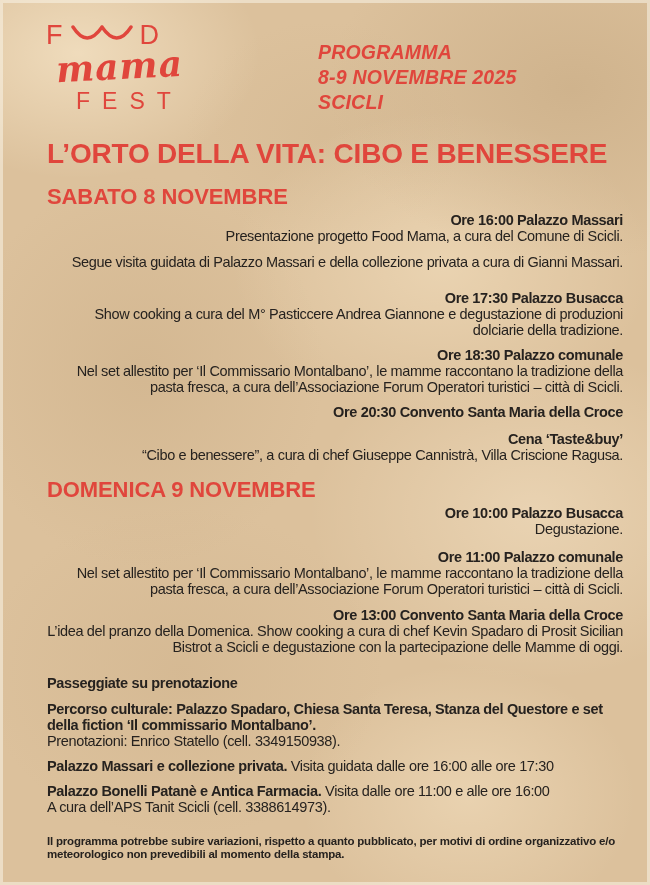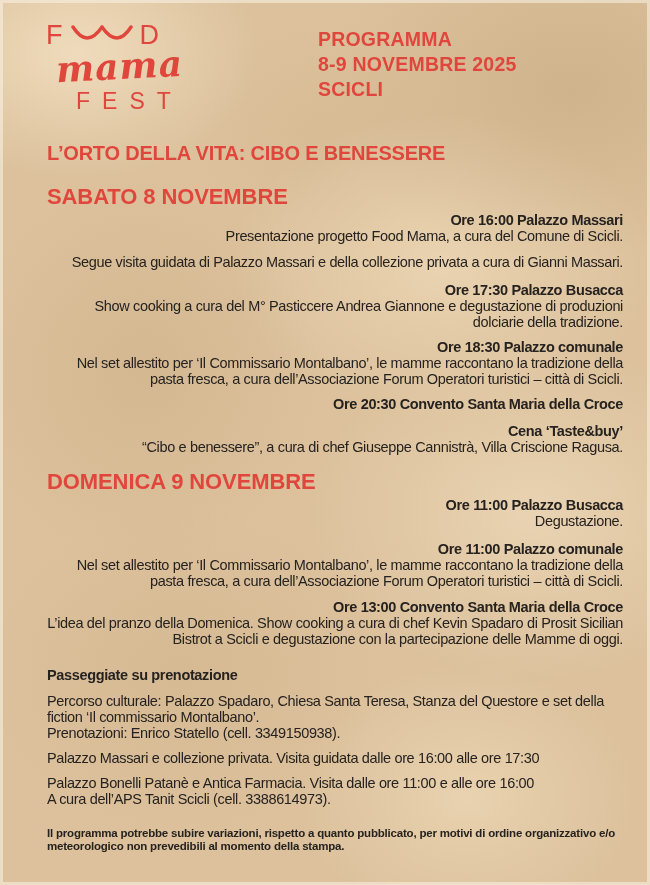--- a/index.html
+++ b/index.html
@@ -38,41 +38,41 @@
     font-style:italic;font-weight:bold;
     font-size:36px;line-height:1;
     margin:-1px 0 0 10px;
     transform:rotate(-3deg);
     letter-spacing:1px;
   }
   .logo-fest{font-size:23px;line-height:1;margin-top:6px;letter-spacing:12px;font-weight:400;text-align:right;}
 
   
   .header-block{
-    position:absolute;left:318px;top:27px;
+    position:absolute;left:318px;top:40px;
     color:var(--red);font-weight:bold;
-    font-size:19.5px;line-height:25px;letter-spacing:0.2px;
+    font-size:19.5px;line-height:25px;letter-spacing:0.2px;font-style:italic;
   }
 
   
   .content{position:absolute;left:47px;top:142px;width:576px;}
   .main-title{
     margin:0 0 23px;color:var(--red);
-    font-size:20px;line-height:23px;font-weight:bold;letter-spacing:-0.2px;
+    font-size:28px;line-height:23px;font-weight:bold;letter-spacing:-0.2px;
   }
   .day-heading{
     margin:0 0 6px;color:var(--red);
     font-size:22px;line-height:18px;font-weight:bold;letter-spacing:-0.1px;
   }
   .event{margin-bottom:10px;text-align:right;}
   .event h3{margin:0;font-size:14.5px;line-height:16px;font-weight:bold;letter-spacing:-0.35px;}
   .event p{margin:0;font-size:14.5px;line-height:16px;letter-spacing:-0.35px;}
   .walks-heading{margin:0 0 10px;font-size:14.5px;line-height:16px;font-weight:bold;letter-spacing:-0.35px;}
   .walk{margin-bottom:9px;font-size:14.5px;line-height:16px;letter-spacing:-0.35px;}
-  .walk .lead{font-weight:normal;}
+  .walk .lead{font-weight:bold;}
   .walk .line2{display:block;}
   .footnote{
     margin-top:20px;
     font-size:11.5px;line-height:13px;font-weight:bold;letter-spacing:-0.2px;
   }
 </style>
 </head>
 <body>
 
 <div class="page">
@@ -100,21 +100,21 @@
     <h1 class="main-title">L’ORTO DELLA VITA: CIBO E BENESSERE</h1>
 
     <section>
       <h2 class="day-heading">SABATO 8 NOVEMBRE</h2>
 
       <div class="event">
         <h3>Ore 16:00 Palazzo Massari</h3>
         <p>Presentazione progetto Food Mama, a cura del Comune di Scicli.</p>
       </div>
 
-      <div class="event" style="margin-bottom:12px">
+      <div class="event" style="margin-bottom:20px">
         <p>Segue visita guidata di Palazzo Massari e della collezione privata a cura di Gianni Massari.</p>
       </div>
 
       <div class="event" style="margin-bottom:9px">
         <h3>Ore 17:30 Palazzo Busacca</h3>
         <p>Show cooking a cura del M° Pasticcere Andrea Giannone e degustazione di produzioni dolciarie della tradizione.</p>
       </div>
 
       <div class="event" style="margin-bottom:9px">
         <h3>Ore 18:30 Palazzo comunale</h3>
@@ -128,21 +128,21 @@
       <div class="event" style="margin-bottom:18px">
         <h3>Cena ‘Taste&amp;buy’</h3>
         <p>“Cibo e benessere”, a cura di chef Giuseppe Cannistrà, Villa Criscione Ragusa.</p>
       </div>
     </section>
 
     <section>
       <h2 class="day-heading">DOMENICA 9 NOVEMBRE</h2>
 
       <div class="event" style="margin-bottom:12px">
-        <h3>Ore 11:00 Palazzo Busacca</h3>
+        <h3>Ore 10:00 Palazzo Busacca</h3>
         <p>Degustazione.</p>
       </div>
 
       <div class="event" style="">
         <h3>Ore 11:00 Palazzo comunale</h3>
         <p>Nel set allestito per ‘Il Commissario Montalbano’, le mamme raccontano la tradizione della pasta fresca, a cura dell’Associazione Forum Operatori turistici – città di Scicli.</p>
       </div>
 
       <div class="event" style="margin-bottom:20px">
         <h3>Ore 13:00 Convento Santa Maria della Croce</h3>

